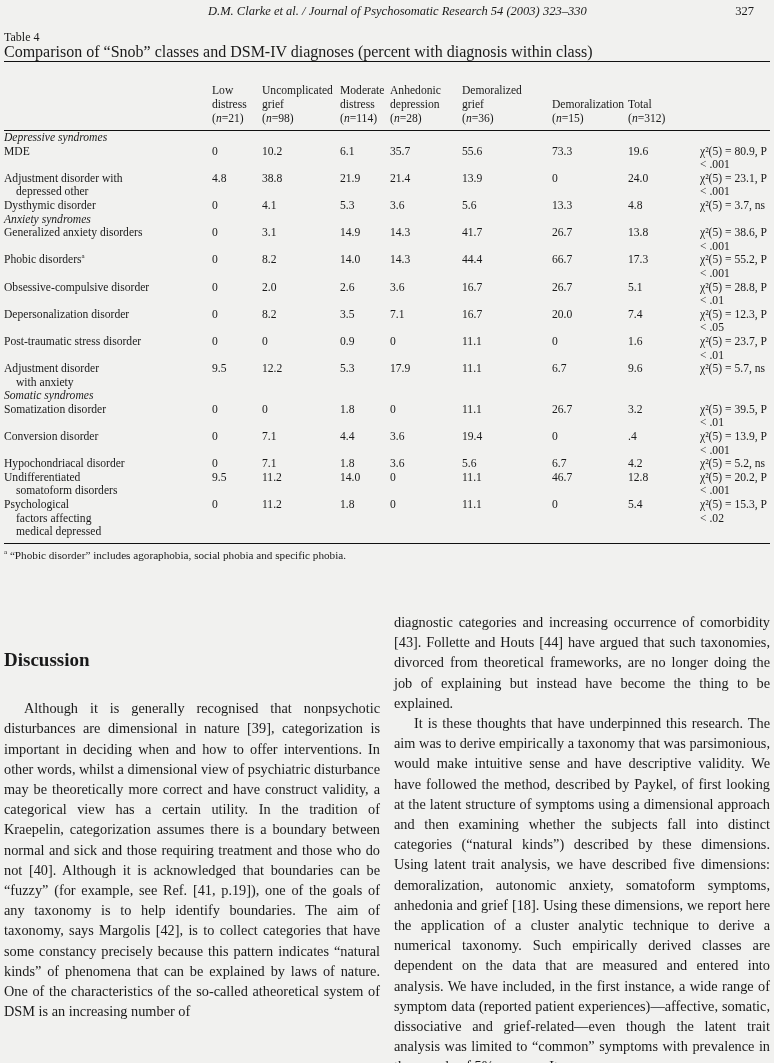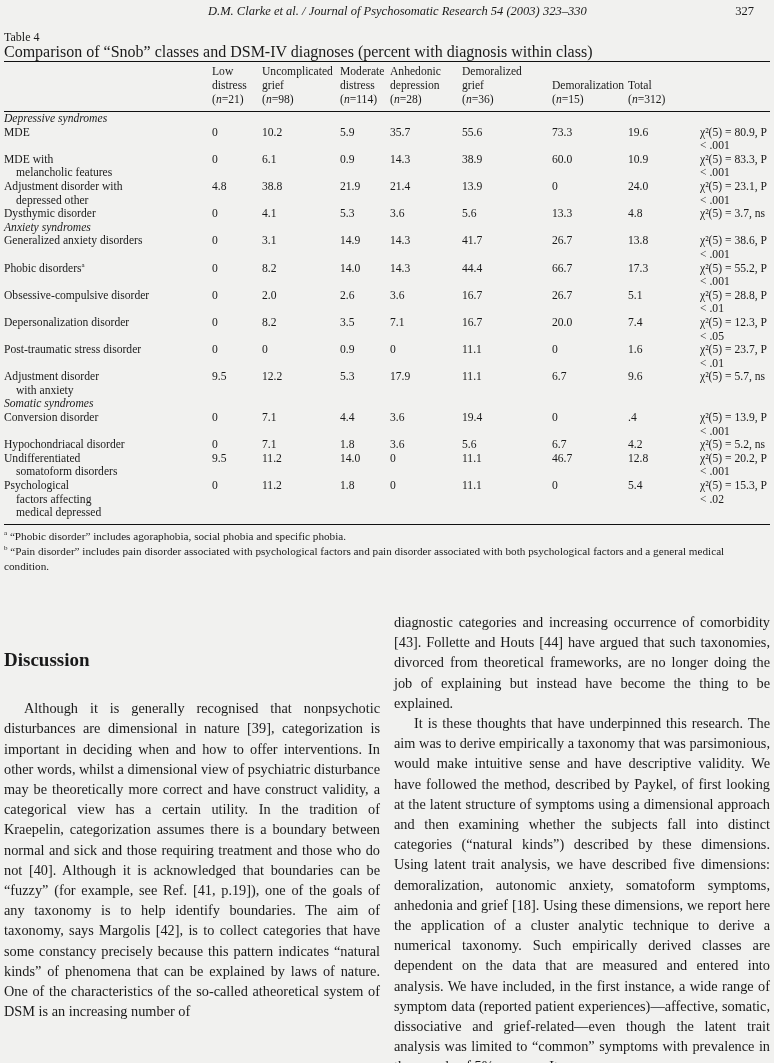--- a/index.html
+++ b/index.html
@@ -18,21 +18,21 @@
   .running-head .rh-page { position:absolute; right:20px; top:0; font-style:normal; }
 
   .table-block { position:absolute; left:4px; top:30px; width:766px; }
   .table-label { font-size:12px; line-height:14px; }
   .table-caption { font-size:16px; line-height:15px; }
   .rule-thick { border-top:1.6px solid #111; margin-top:2px; }
   .rule-thin { border-top:1px solid #111; }
 
   table.data {
     border-collapse:collapse; width:766px;
-    font-size:11.6px; line-height:13.6px;
+    font-size:11.6px; line-height:13.6px;margin-top:19px;
   }
   table.data td, table.data th {
     padding:0; vertical-align:top; font-weight:normal; text-align:left;
   }
   table.data thead th { padding-top:3px; padding-bottom:4px; line-height:14px; }
   .col-label { width:208px; }
   .c1 { width:50px; }
   .c2 { width:78px; }
   .c3 { width:50px; }
   .c4 { width:72px; }
@@ -92,37 +92,26 @@
         </tr>
     </thead>
     <tbody id="tbody">
         <tr class="section-head first-section">
           <td colspan="9">Depressive syndromes</td>
         </tr>
         <tr>
           <td><span>MDE</span></td>
           <td class="num">0</td>
           <td class="num">10.2</td>
-          <td class="num">5.9</td>
+          <td class="num">6.1</td>
           <td class="num">35.7</td>
           <td class="num">55.6</td>
           <td class="num">73.3</td>
           <td class="num">19.6</td>
           <td>χ²(5) = 80.9, P &lt; .001</td>
-        </tr>
-        <tr>
-          <td><span>MDE with</span><span class="sub">melancholic features</span></td>
-          <td class="num">0</td>
-          <td class="num">6.1</td>
-          <td class="num">0.9</td>
-          <td class="num">14.3</td>
-          <td class="num">38.9</td>
-          <td class="num">60.0</td>
-          <td class="num">10.9</td>
-          <td>χ²(5) = 83.3, P &lt; .001</td>
         </tr>
         <tr>
           <td><span>Adjustment disorder with</span><span class="sub">depressed other</span></td>
           <td class="num">4.8</td>
           <td class="num">38.8</td>
           <td class="num">21.9</td>
           <td class="num">21.4</td>
           <td class="num">13.9</td>
           <td class="num">0</td>
           <td class="num">24.0</td>
@@ -205,20 +194,31 @@
           <td class="num">17.9</td>
           <td class="num">11.1</td>
           <td class="num">6.7</td>
           <td class="num">9.6</td>
           <td>χ²(5) = 5.7, ns</td>
         </tr>
         <tr class="section-head">
           <td colspan="9">Somatic syndromes</td>
         </tr>
         <tr>
+          <td><span>Somatization disorder</span></td>
+          <td class="num">0</td>
+          <td class="num">0</td>
+          <td class="num">1.8</td>
+          <td class="num">0</td>
+          <td class="num">11.1</td>
+          <td class="num">26.7</td>
+          <td class="num">3.2</td>
+          <td>χ²(5) = 39.5, P &lt; .01</td>
+        </tr>
+        <tr>
           <td><span>Conversion disorder</span></td>
           <td class="num">0</td>
           <td class="num">7.1</td>
           <td class="num">4.4</td>
           <td class="num">3.6</td>
           <td class="num">19.4</td>
           <td class="num">0</td>
           <td class="num">.4</td>
           <td>χ²(5) = 13.9, P &lt; .001</td>
         </tr>
@@ -253,21 +253,20 @@
           <td class="num">11.1</td>
           <td class="num">0</td>
           <td class="num">5.4</td>
           <td>χ²(5) = 15.3, P &lt; .02</td>
         </tr>
       </tbody>
   </table>
   <div class="rule-thin" style="margin-top:4px;"></div>
   <div class="footnotes">
     <p><sup>a</sup> <span>“Phobic disorder” includes agoraphobia, social phobia and specific phobia.</span></p>
-    <p><sup>b</sup> <span>“Pain disorder” includes pain disorder associated with psychological factors and pain disorder associated with both psychological factors and a general medical condition.</span></p>
   </div>
 </div>
 
 <div class="body-col col-left">
   <p class="section-title">Discussion</p>
   <p class="indent">Although it is generally recognised that nonpsychotic disturbances are dimensional in nature [39], categorization is important in deciding when and how to offer interventions. In other words, whilst a dimensional view of psychiatric disturbance may be theoretically more correct and have construct validity, a categorical view has a certain utility. In the tradition of Kraepelin, categorization assumes there is a boundary between normal and sick and those requiring treatment and those who do not [40]. Although it is acknowledged that boundaries can be “fuzzy” (for example, see Ref. [41, p.19]), one of the goals of any taxonomy is to help identify boundaries. The aim of taxonomy, says Margolis [42], is to collect categories that have some constancy precisely because this pattern indicates “natural kinds” of phenomena that can be explained by laws of nature. One of the characteristics of the so-called atheoretical system of DSM is an increasing number of</p>
 </div>
 
 <div class="body-col col-right">
   <p>diagnostic categories and increasing occurrence of comorbidity [43]. Follette and Houts [44] have argued that such taxonomies, divorced from theoretical frameworks, are no longer doing the job of explaining but instead have become the thing to be explained.</p>

